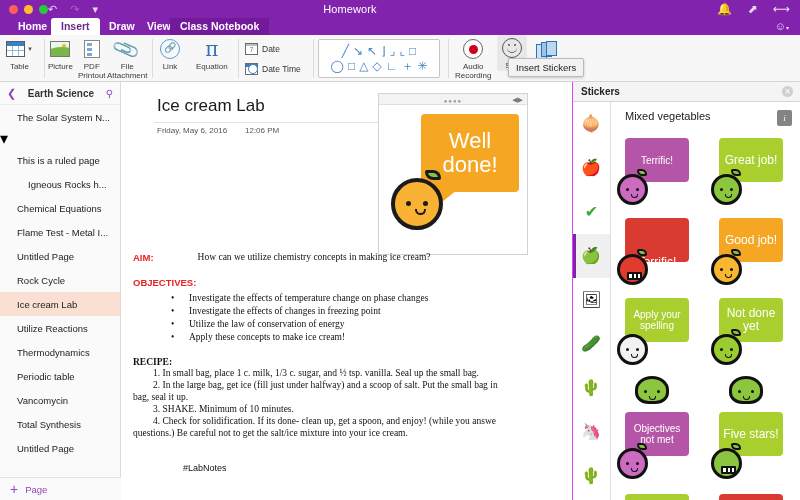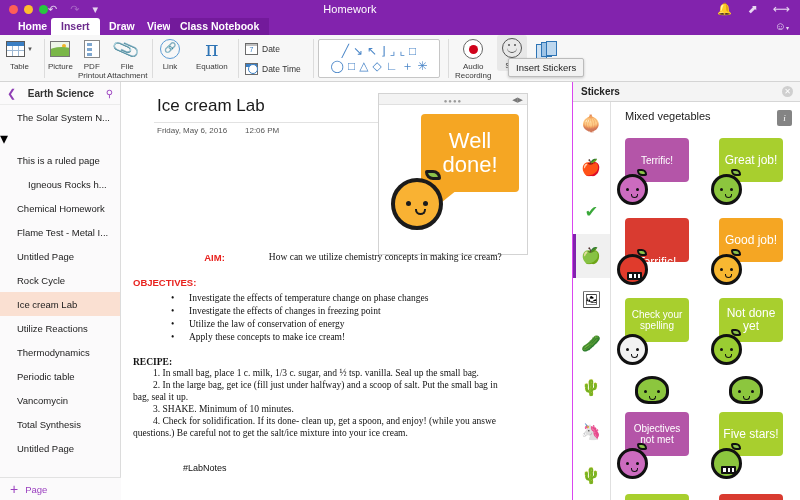--- a/index.html
+++ b/index.html
@@ -172,21 +172,21 @@
   .veg .stem { position:absolute; left:30px; top:-12px; width:16px; height:10px;
       background:#8bc34a; border:3px solid #1b1b1b; border-radius:2px 8px 2px 8px; }
   .veg .eye { position:absolute; top:19px; width:5px; height:5px; border-radius:50%; background:#1b1b1b; }
   .veg .eye.l{left:11px;} .veg .eye.r{right:11px;}
   .veg .mouth { position:absolute; top:27px; left:20px; width:11px; height:6px;
       border:2px solid #1b1b1b; border-top:none; border-radius:0 0 11px 11px; }
 
   
   .body { position:absolute; left:12px; top:170px; width:440px; font-family:"Liberation Serif", serif; }
   .lbl-red { color:#e8231f; font-weight:bold; font-size:9.5px; font-family:"Liberation Sans",sans-serif;}
-  .rowline { display:flex; font-size:9.5px; color:#111;justify-content:center; }
+  .rowline { display:flex; font-size:9.5px; color:#111; }
   .aim-txt { margin-left:44px; }
   .bul { margin-left:56px; font-size:9.5px; color:#111; position:relative; line-height:13px;}
   .bul:before { content:"\2022"; position:absolute; left:-18px; }
   .lbl-bk { color:#111; font-weight:bold; font-size:9.5px; }
   .num { margin-left:20px; font-size:9.5px; color:#111; line-height:12px; }
   .hash { margin-left:50px; font-size:9px; color:#111; font-family:"Liberation Sans",sans-serif; }
 
   
   .stk {
     position:absolute; top:82px; left:572px; width:228px; height:418px;
@@ -430,21 +430,21 @@
           <div class="pg">The Solar System N...</div>
         </div>
       <div class="pgwrap"><span class="chev" style="top:8px;">▾</span></div>
       <div class="pgwrap">
           <div class="pg">This is a ruled page</div>
         </div>
       <div class="pgwrap">
           <div class="pg sub">Igneous Rocks h...</div>
         </div>
       <div class="pgwrap">
-          <div class="pg">Chemical Homework</div>
+          <div class="pg">Chemical Equations</div>
         </div>
       <div class="pgwrap">
           <div class="pg">Flame Test - Metal I...</div>
         </div>
       <div class="pgwrap">
           <div class="pg">Untitled Page</div>
         </div>
       <div class="pgwrap">
           <div class="pg">Rock Cycle</div>
         </div>
@@ -616,21 +616,21 @@
                 <div class="ey l"></div>
                 <div class="ey r"></div>
                 <div class="mo"></div>
             </div>
           </div>
         </div>
 
         <div class="gr">
           <div class="cell">
             <div class="cbub small" style="background:#a8cf2e;color:#a8cf2e;">
-              <span style="color:#fff;">Check your spelling</span>
+              <span style="color:#fff;">Apply your spelling</span>
             </div>
             <div class="cveg" style="background:#f2f2f2;">
               <div class="ey l"></div>
                 <div class="ey r"></div>
                 <div class="mo"></div>
             </div>
           </div>
           <div class="cell">
             <div class="cbub" style="background:#a8cf2e;color:#a8cf2e;">
               <span style="color:#fff;">Not done yet</span>

